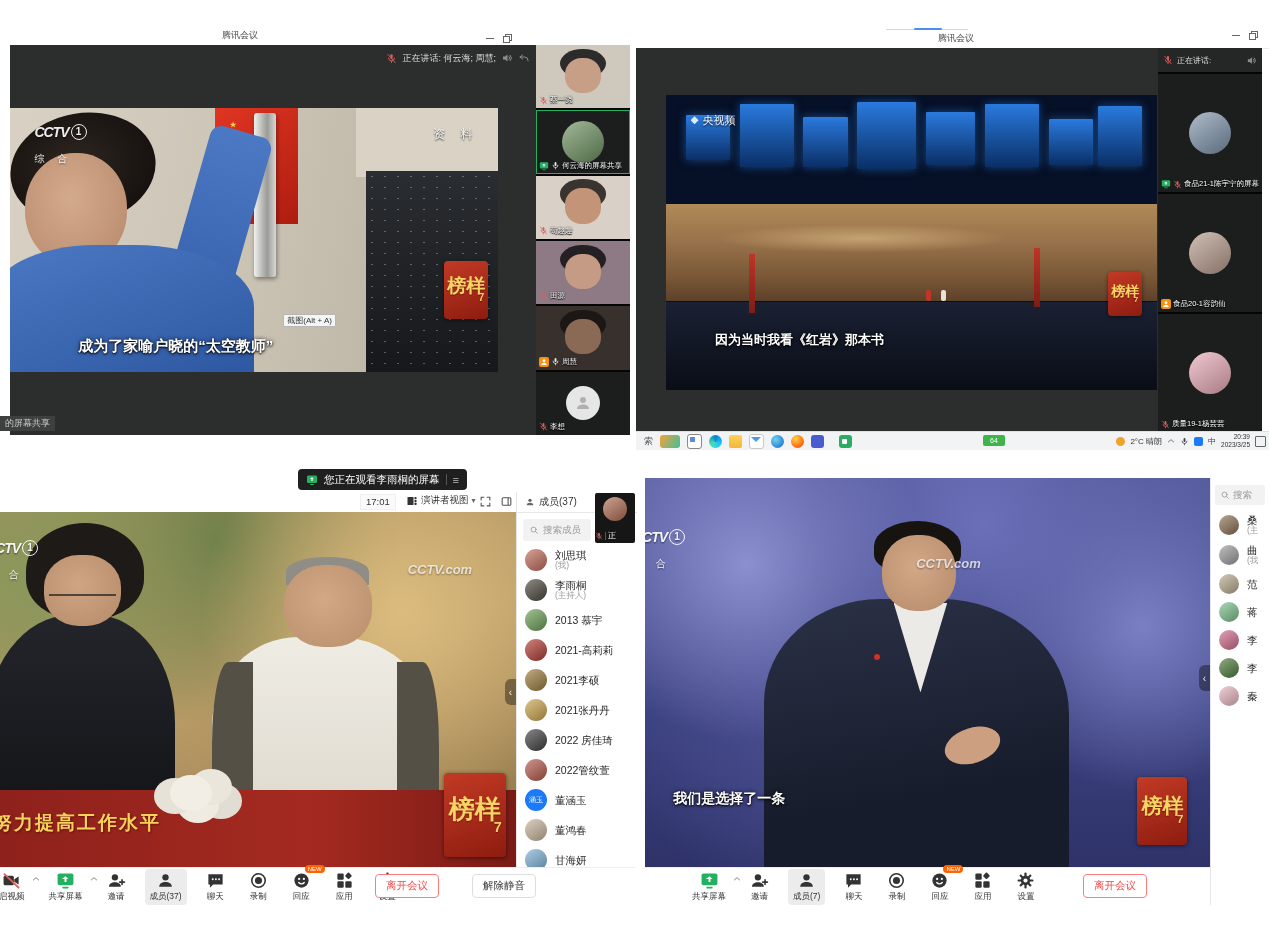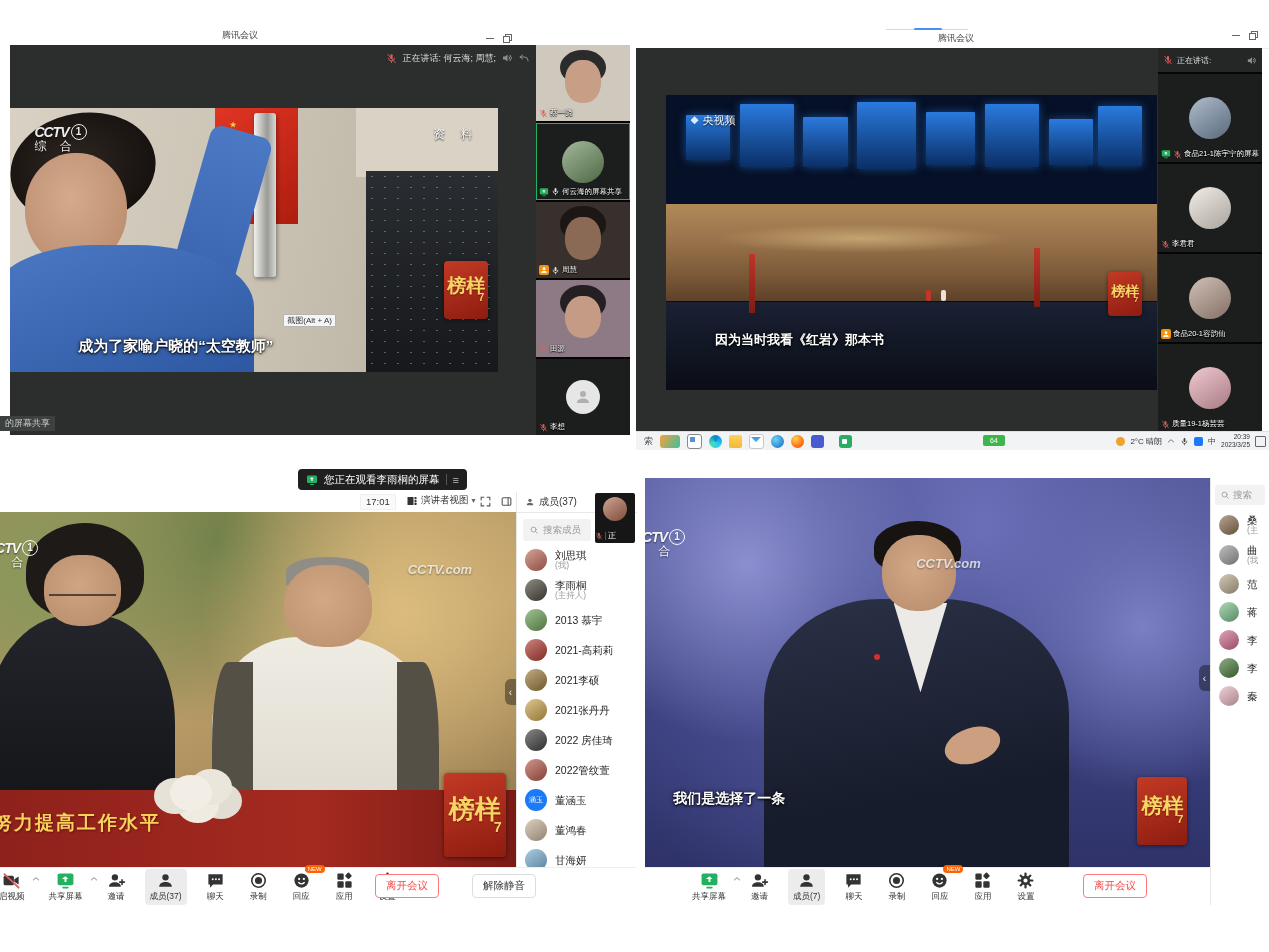--- a/index.html
+++ b/index.html
@@ -26,21 +26,21 @@
   .ph-circle{width:34px;height:34px;border-radius:50%;background:#e6e6e6;display:flex;align-items:center;justify-content:center;}
 
   .speak-row{display:flex;align-items:center;gap:5px;color:#ddd;font-size:9px;white-space:nowrap;}
 
   
   .cctv-logo{color:#fff;opacity:.92;text-shadow:0 1px 2px rgba(0,0,0,.6);line-height:1;}
   .cctv-top{display:flex;align-items:center;gap:2px;font-weight:bold;font-style:italic;}
   .cctv-word{font-size:14px;letter-spacing:-1px;}
   .cctv-num{width:14px;height:14px;border:1.5px solid #fff;border-radius:50%;font-size:10px;font-style:normal;
             display:flex;align-items:center;justify-content:center;}
-  .cctv-sub{font-size:12px;letter-spacing:5px;margin-top:0;font-style:normal;}
+  .cctv-sub{font-size:10px;letter-spacing:5px;margin-top:14px;font-style:normal;}
   .by-logo{background:linear-gradient(160deg,#c23a24,#8d1c10);border-radius:4px;box-shadow:0 1px 4px rgba(0,0,0,.5);
            display:flex;flex-direction:column;align-items:center;justify-content:center;line-height:1;
            color:#f6d565;font-weight:bold;text-shadow:0 1px 1px #5008;}
   .by-num{font-size:.55em;align-self:flex-end;margin:-2px 4px 0 0;}
   .vid-sub{color:#fff;font-weight:bold;text-shadow:0 1px 2px #000,0 0 4px rgba(0,0,0,.8);white-space:nowrap;}
   .watermark{color:rgba(255,255,255,.75);font-size:13px;font-weight:bold;font-style:italic;text-shadow:0 1px 2px rgba(0,0,0,.4);}
   .collapse-tab{width:11px;height:26px;background:rgba(0,0,0,.38);border-radius:6px 0 0 6px;color:#eee;
                 font-size:10px;display:flex;align-items:center;justify-content:center;}
 
   
@@ -314,20 +314,58 @@
                     <rect x="9.5" y="2.5" width="5" height="11" rx="2.5" fill="#e8e8e8" stroke="none"></rect>
                     <path d="M5.5 11a6.5 6.5 0 0 0 13 0"></path>
                     <path d="M12 17.5V21"></path>
                   </g>
                 </svg>
               </span>
               <span>何云海的屏幕共享</span>
             </div>
           </div>
           <div class="tile">
+            <div class="tile-video" style="background: rgb(217, 208, 199);">
+              <div class="tv-hair" style="background: rgb(58, 52, 48);"></div>
+              <div class="tv-face" style="background: rgb(196, 148, 120);"></div>
+            </div>
+            <div class="tile-label">
+              <span class="ic" style="height: 9px; width: 9px;">
+                <svg viewBox="0 0 24 24">
+                  <g fill="none" stroke="#e05d5d" stroke-width="2" stroke-linecap="round">
+                    <rect x="9.5" y="2.5" width="5" height="11" rx="2.5" fill="#e05d5d" stroke="none"></rect>
+                    <path d="M5.5 11a6.5 6.5 0 0 0 13 0"></path>
+                    <path d="M12 17.5V21"></path>
+                    <path d="M4 3l16 18"></path>
+                  </g>
+                </svg>
+              </span>
+              <span>苟趣趣</span>
+            </div>
+          </div>
+          <div class="tile">
+            <div class="tile-video" style="background: rgb(141, 122, 133);">
+              <div class="tv-hair" style="background: rgb(36, 31, 34);"></div>
+              <div class="tv-face" style="background: rgb(197, 155, 133);"></div>
+            </div>
+            <div class="tile-label">
+              <span class="ic" style="height: 9px; width: 9px;">
+                <svg viewBox="0 0 24 24">
+                  <g fill="none" stroke="#e05d5d" stroke-width="2" stroke-linecap="round">
+                    <rect x="9.5" y="2.5" width="5" height="11" rx="2.5" fill="#e05d5d" stroke="none"></rect>
+                    <path d="M5.5 11a6.5 6.5 0 0 0 13 0"></path>
+                    <path d="M12 17.5V21"></path>
+                    <path d="M4 3l16 18"></path>
+                  </g>
+                </svg>
+              </span>
+              <span>田源</span>
+            </div>
+          </div>
+          <div class="tile">
             <div class="tile-video" style="background: rgb(56, 48, 44);">
               <div class="tv-hair" style="background: rgb(28, 23, 20);"></div>
               <div class="tv-face" style="background: rgb(138, 106, 85);"></div>
             </div>
             <div class="tile-label">
               <span class="ic" style="height: 10px; width: 10px;">
                 <svg viewBox="0 0 24 24">
                   <rect width="24" height="24" rx="5" fill="#f5930f"></rect>
                   <circle cx="12" cy="9" r="3.4" fill="#fff"></circle>
                   <path d="M5.5 19c0-3 3-5 6.5-5s6.5 2 6.5 5z" fill="#fff"></path>
@@ -336,39 +374,20 @@
               <span class="ic" style="height: 9px; width: 9px;">
                 <svg viewBox="0 0 24 24">
                   <g fill="none" stroke="#e8e8e8" stroke-width="2" stroke-linecap="round">
                     <rect x="9.5" y="2.5" width="5" height="11" rx="2.5" fill="#e8e8e8" stroke="none"></rect>
                     <path d="M5.5 11a6.5 6.5 0 0 0 13 0"></path>
                     <path d="M12 17.5V21"></path>
                   </g>
                 </svg>
               </span>
               <span>周慧</span>
-            </div>
-          </div>
-          <div class="tile">
-            <div class="tile-video" style="background: rgb(141, 122, 133);">
-              <div class="tv-hair" style="background: rgb(36, 31, 34);"></div>
-              <div class="tv-face" style="background: rgb(197, 155, 133);"></div>
-            </div>
-            <div class="tile-label">
-              <span class="ic" style="height: 9px; width: 9px;">
-                <svg viewBox="0 0 24 24">
-                  <g fill="none" stroke="#e05d5d" stroke-width="2" stroke-linecap="round">
-                    <rect x="9.5" y="2.5" width="5" height="11" rx="2.5" fill="#e05d5d" stroke="none"></rect>
-                    <path d="M5.5 11a6.5 6.5 0 0 0 13 0"></path>
-                    <path d="M12 17.5V21"></path>
-                    <path d="M4 3l16 18"></path>
-                  </g>
-                </svg>
-              </span>
-              <span>田源</span>
             </div>
           </div>
           <div class="tile">
             <div class="tile-center">
               <div class="ph-circle">
                 <span class="ic" style="height: 18px; width: 18px;">
                   <svg viewBox="0 0 24 24">
                     <circle cx="12" cy="8" r="4" fill="#b0b0b0"></circle>
                     <path d="M4 20c0-4 3.6-6 8-6s8 2 8 6z" fill="#b0b0b0"></path>
                   </svg>
@@ -474,38 +493,20 @@
                       <path d="M12 17.5V21"></path>
                       <path d="M4 3l16 18"></path>
                     </g>
                   </svg>
                 </span>
                 <span>食品21-1陈宇宁的屏幕共享</span>
               </div>
             </div>
             <div class="tile">
               <div class="tile-center">
-                <div class="avatar" style="height: 42px; width: 42px; background-color: rgb(234, 226, 216);"></div>
-              </div>
-              <div class="tile-label">
-                <span class="ic" style="height: 9px; width: 9px;">
-                  <svg viewBox="0 0 24 24">
-                    <g fill="none" stroke="#e05d5d" stroke-width="2" stroke-linecap="round">
-                      <rect x="9.5" y="2.5" width="5" height="11" rx="2.5" fill="#e05d5d" stroke="none"></rect>
-                      <path d="M5.5 11a6.5 6.5 0 0 0 13 0"></path>
-                      <path d="M12 17.5V21"></path>
-                      <path d="M4 3l16 18"></path>
-                    </g>
-                  </svg>
-                </span>
-                <span>李君君</span>
-              </div>
-            </div>
-            <div class="tile">
-              <div class="tile-center">
                 <div class="avatar" style="height: 42px; width: 42px; background-color: rgb(182, 154, 140);"></div>
               </div>
               <div class="tile-label">
                 <span class="ic" style="height: 10px; width: 10px;">
                   <svg viewBox="0 0 24 24">
                     <rect width="24" height="24" rx="5" fill="#f5930f"></rect>
                     <circle cx="12" cy="9" r="3.4" fill="#fff"></circle>
                     <path d="M5.5 19c0-3 3-5 6.5-5s6.5 2 6.5 5z" fill="#fff"></path>
                   </svg>
                 </span>

